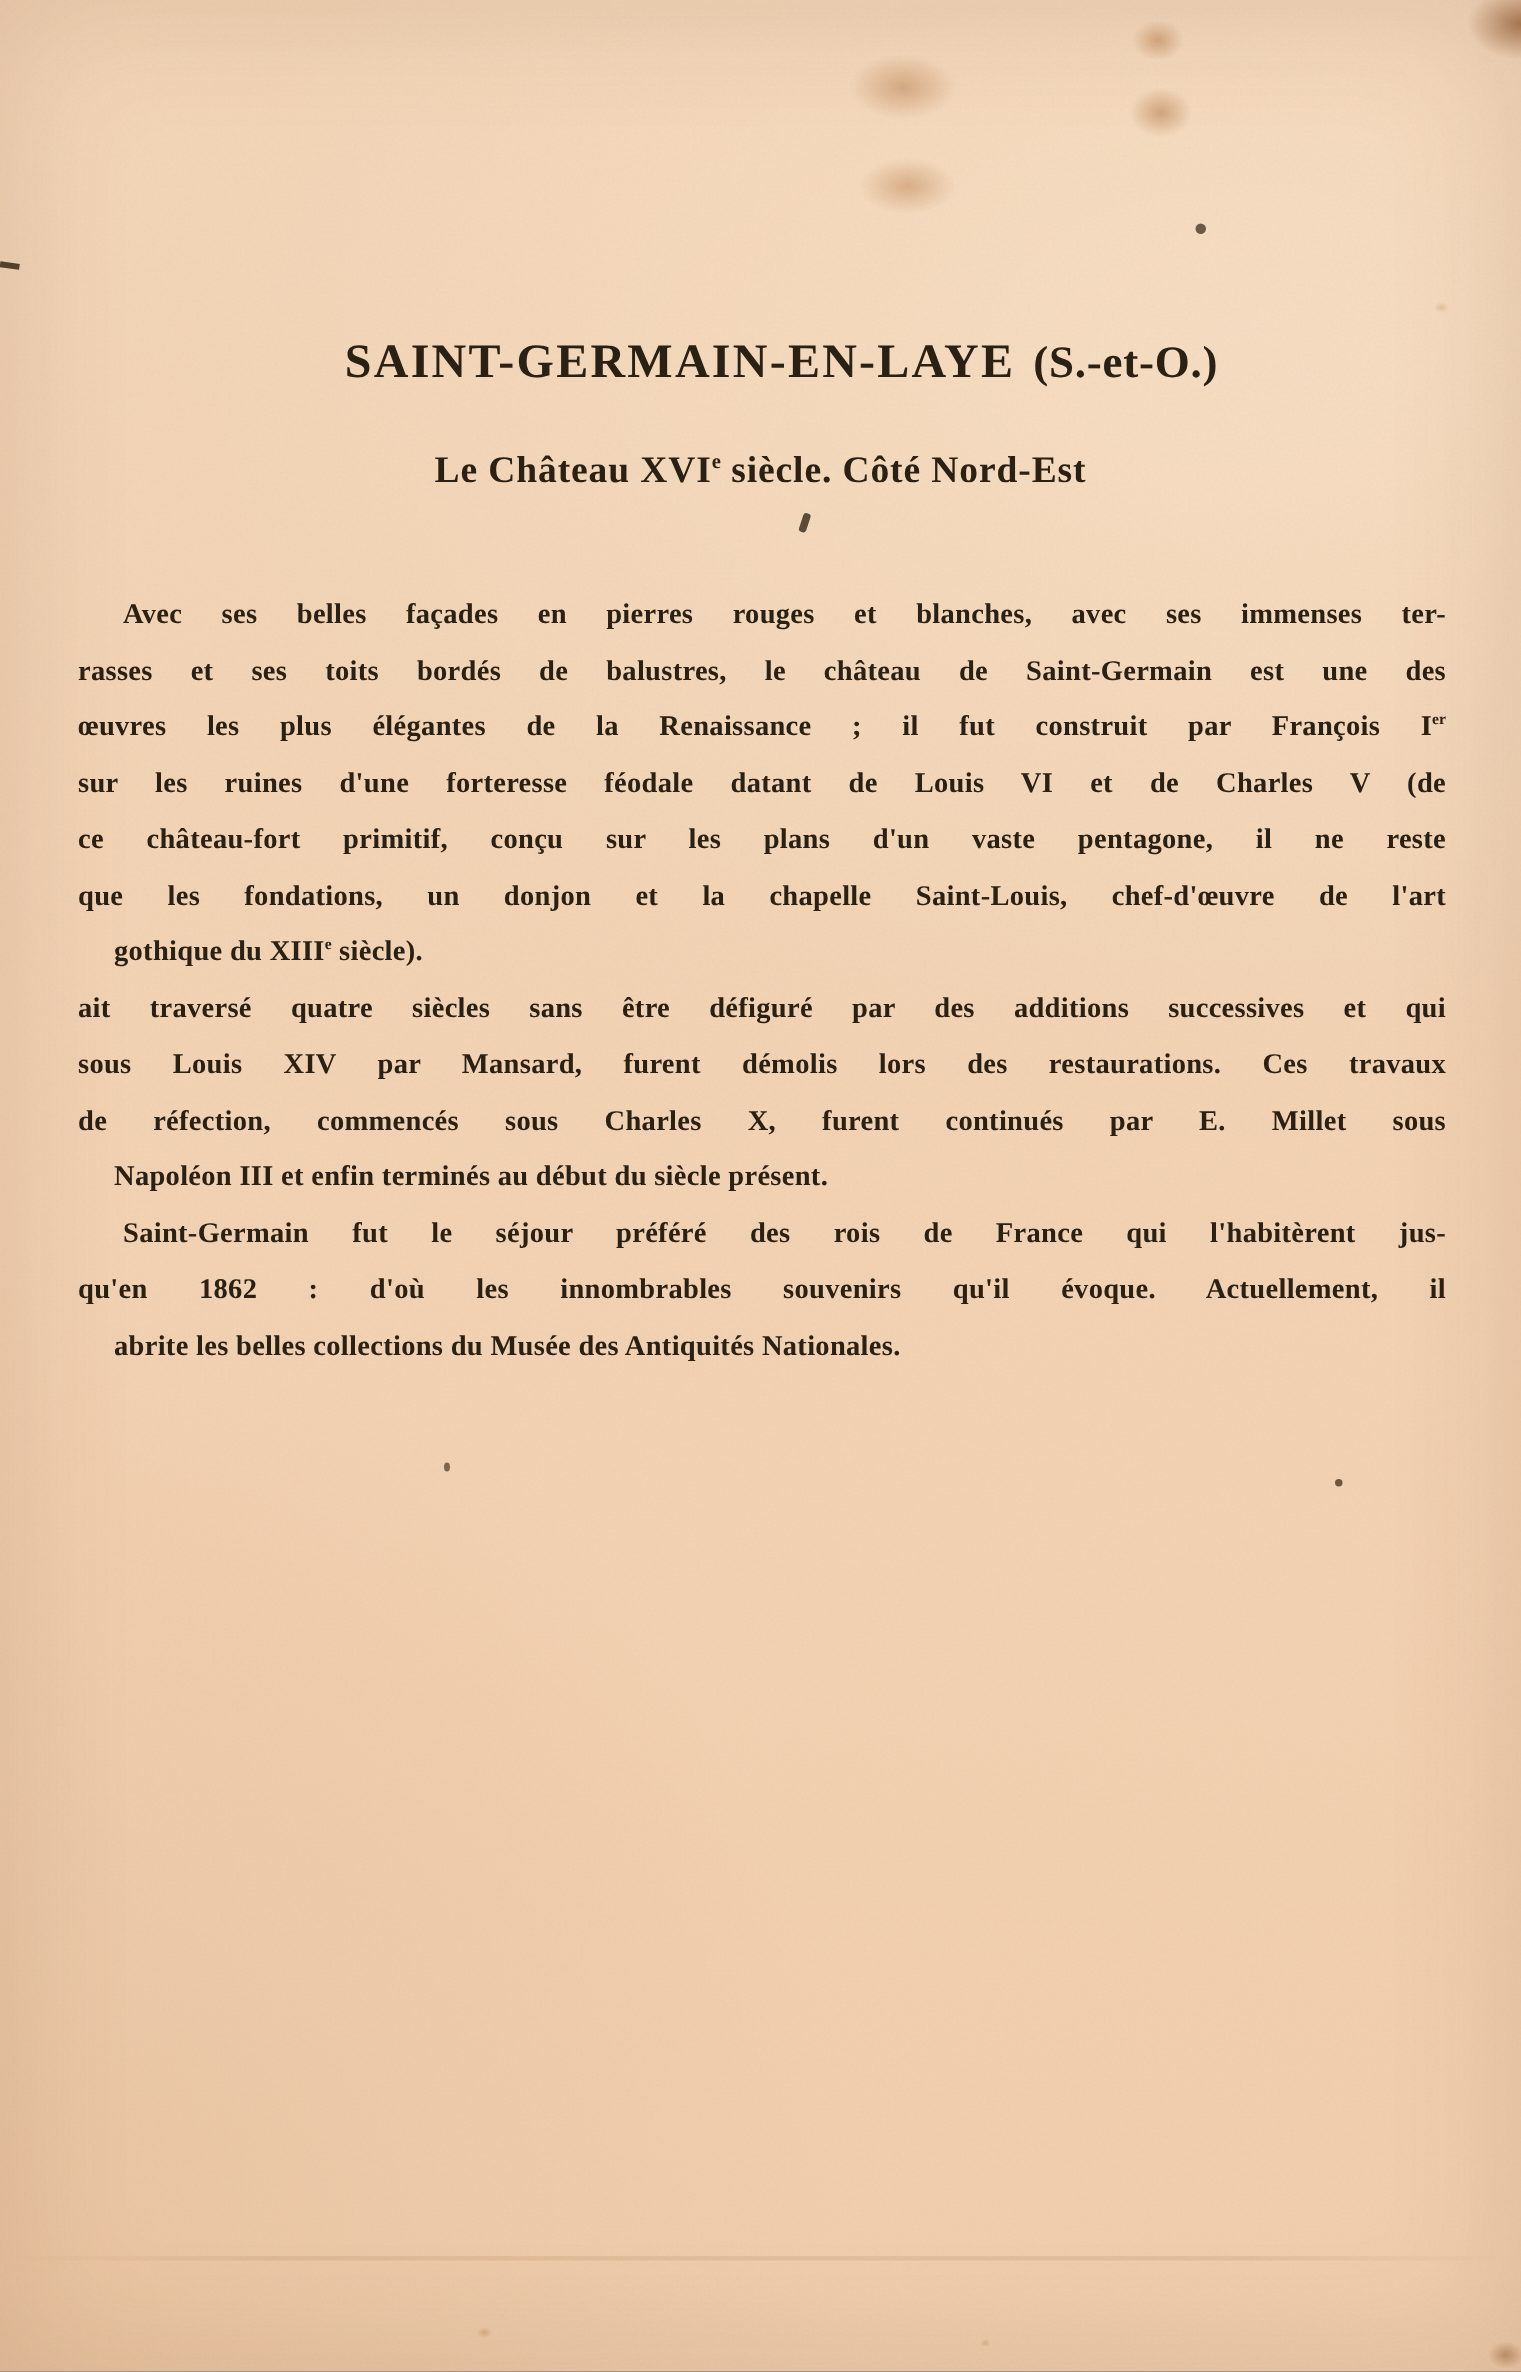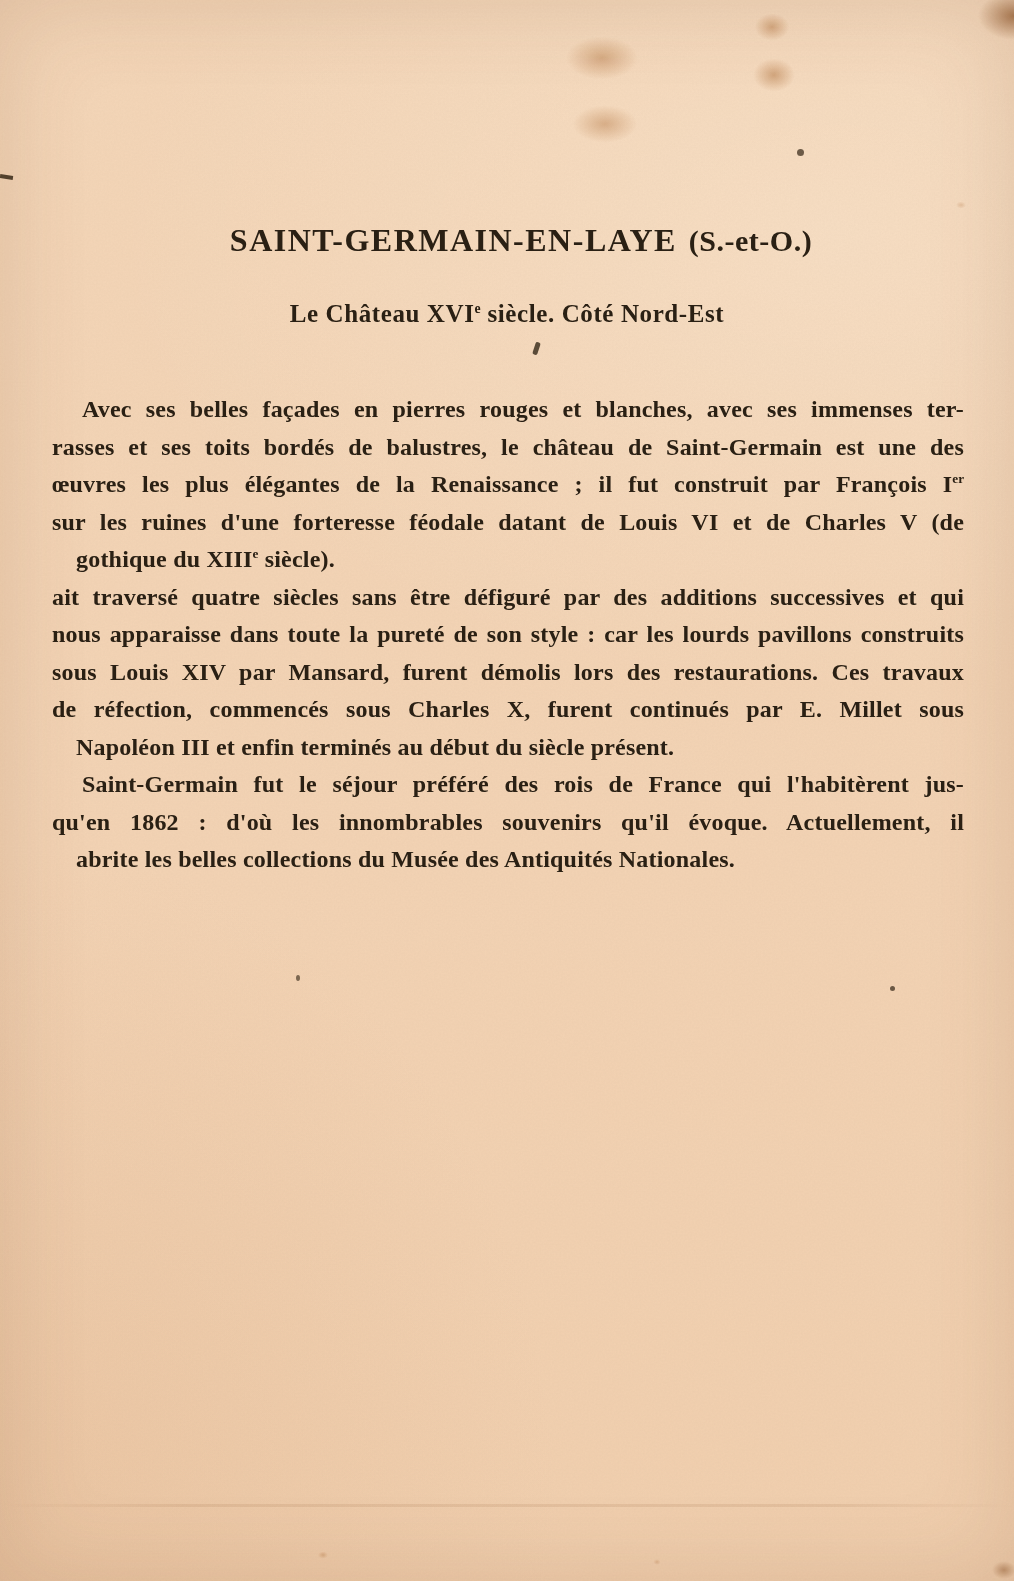--- a/index.html
+++ b/index.html
@@ -26,21 +26,21 @@
   .title .main   { font-size:32px; letter-spacing:1.5px; }
   .title .region { font-size:30px; letter-spacing:0.5px; margin-left:12px; font-weight:bold; }
 
   .subtitle {
     position:absolute; top:300px; left:0; width:100%;
     text-align:center; font-weight:bold; font-size:25px; letter-spacing:0.6px;
   }
 
   .body {
     position:absolute; left:52px; top:391px; width:912px;
-    font-size:24px; font-weight:bold; line-height:37.5px;
+    font-size:19px; font-weight:bold; line-height:37.5px;
     letter-spacing:0.2px;
   }
   .paragraph { margin:0; }
   .line { text-align:justify; text-align-last:justify; }
   .line.first { text-indent:30px; }
   .line.last { text-align-last:left;margin-left:24px; }
   sup { font-size:0.55em; line-height:0; vertical-align:super; letter-spacing:0; }
 
   .stain {
     position:absolute; border-radius:50%; pointer-events:none;
@@ -90,25 +90,26 @@
   </div>
 
   <div class="subtitle">Le Château XVI<sup>e</sup> siècle. Côté Nord-Est</div>
 
   <div class="body">
       <div class="paragraph">
         <div class="line first">Avec ses belles façades en pierres rouges et blanches, avec ses immenses ter-</div>
         <div class="line">rasses et ses toits bordés de balustres, le château de Saint-Germain est une des</div>
         <div class="line">œuvres les plus élégantes de la Renaissance ; il fut construit par François I<sup>er</sup></div>
         <div class="line">sur les ruines d'une forteresse féodale datant de Louis VI et de Charles V (de</div>
+        <div class="line">ce château-fort primitif, conçu sur les plans d'un vaste pentagone, il ne reste</div>
+        <div class="line">que les fondations, un donjon et la chapelle Saint-Louis, chef-d'œuvre de l'art</div>
         <div class="line last">gothique du XIII<sup>e</sup> siècle).</div>
       </div>
       <div class="paragraph">
         <div class="line">ait traversé quatre siècles sans être défiguré par des additions successives et qui</div>
-        <div class="line">nous apparaisse dans toute la pureté de son style : car les lourds pavillons construits</div>
         <div class="line">sous Louis XIV par Mansard, furent démolis lors des restaurations. Ces travaux</div>
         <div class="line">de réfection, commencés sous Charles X, furent continués par E. Millet sous</div>
         <div class="line last">Napoléon III et enfin terminés au début du siècle présent.</div>
       </div>
       <div class="paragraph">
         <div class="line first">Saint-Germain fut le séjour préféré des rois de France qui l'habitèrent jus-</div>
         <div class="line">qu'en 1862 : d'où les innombrables souvenirs qu'il évoque. Actuellement, il</div>
         <div class="line last">abrite les belles collections du Musée des Antiquités Nationales.</div>
       </div>
     </div>

